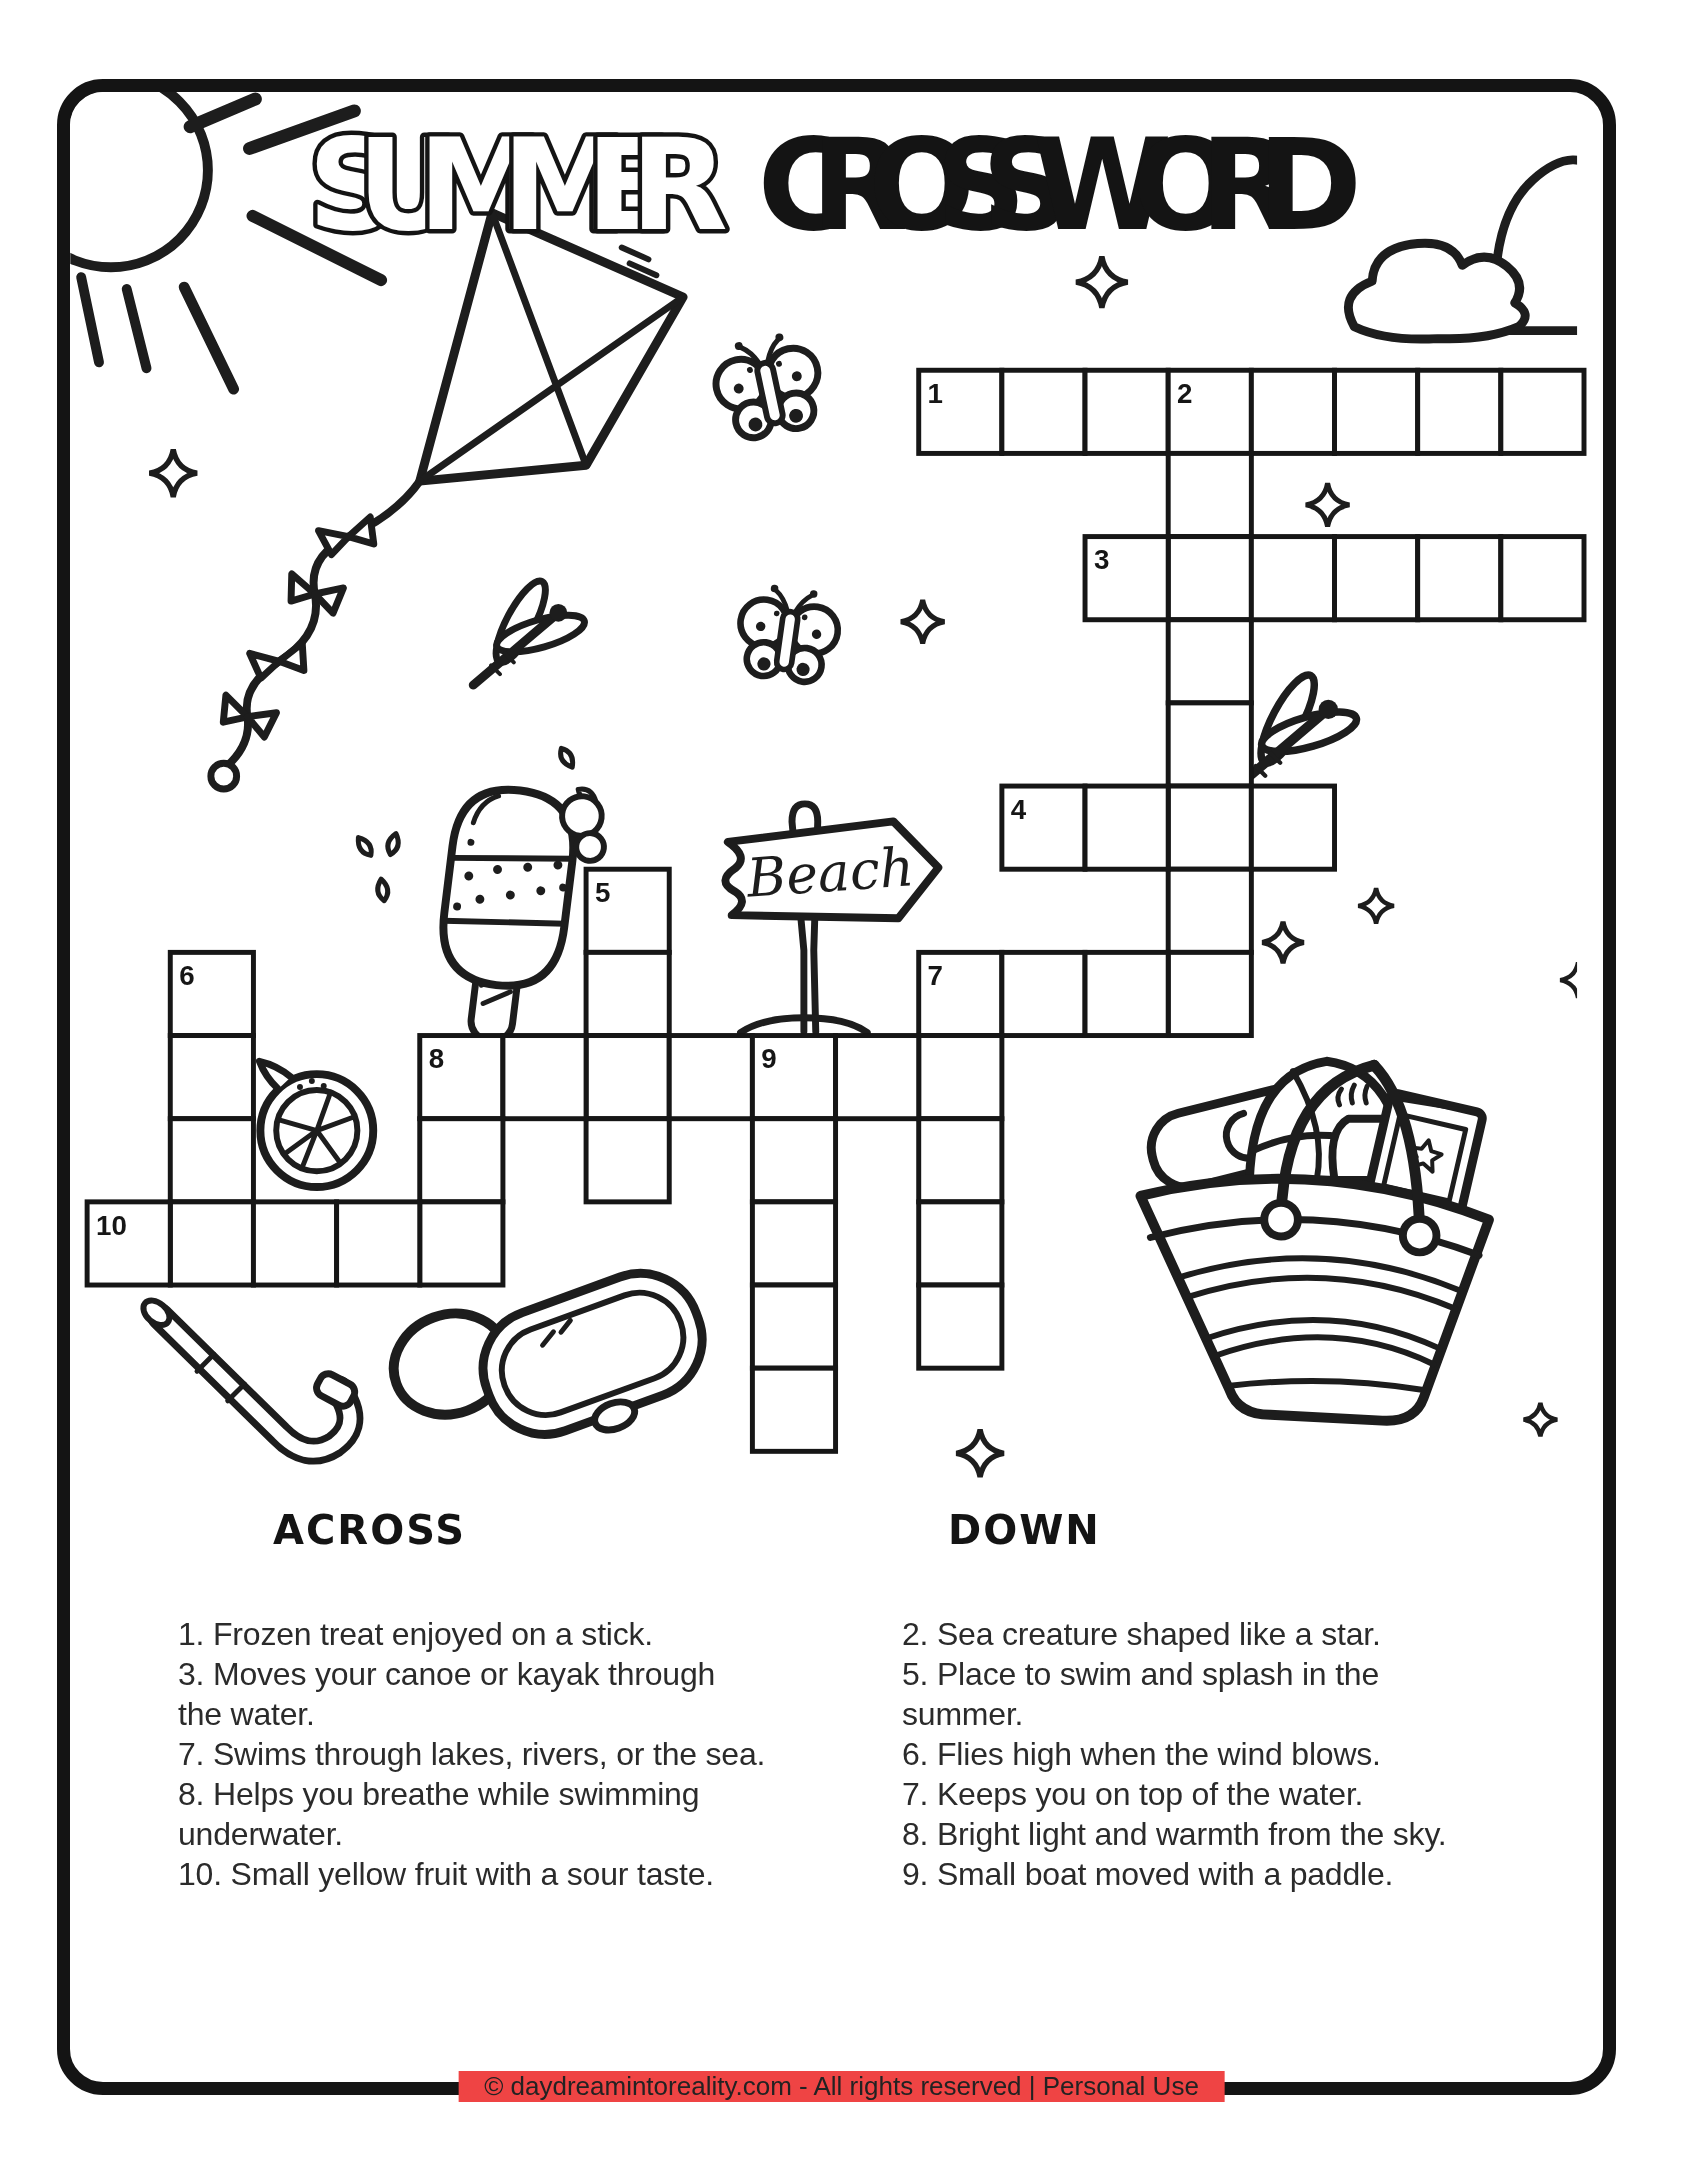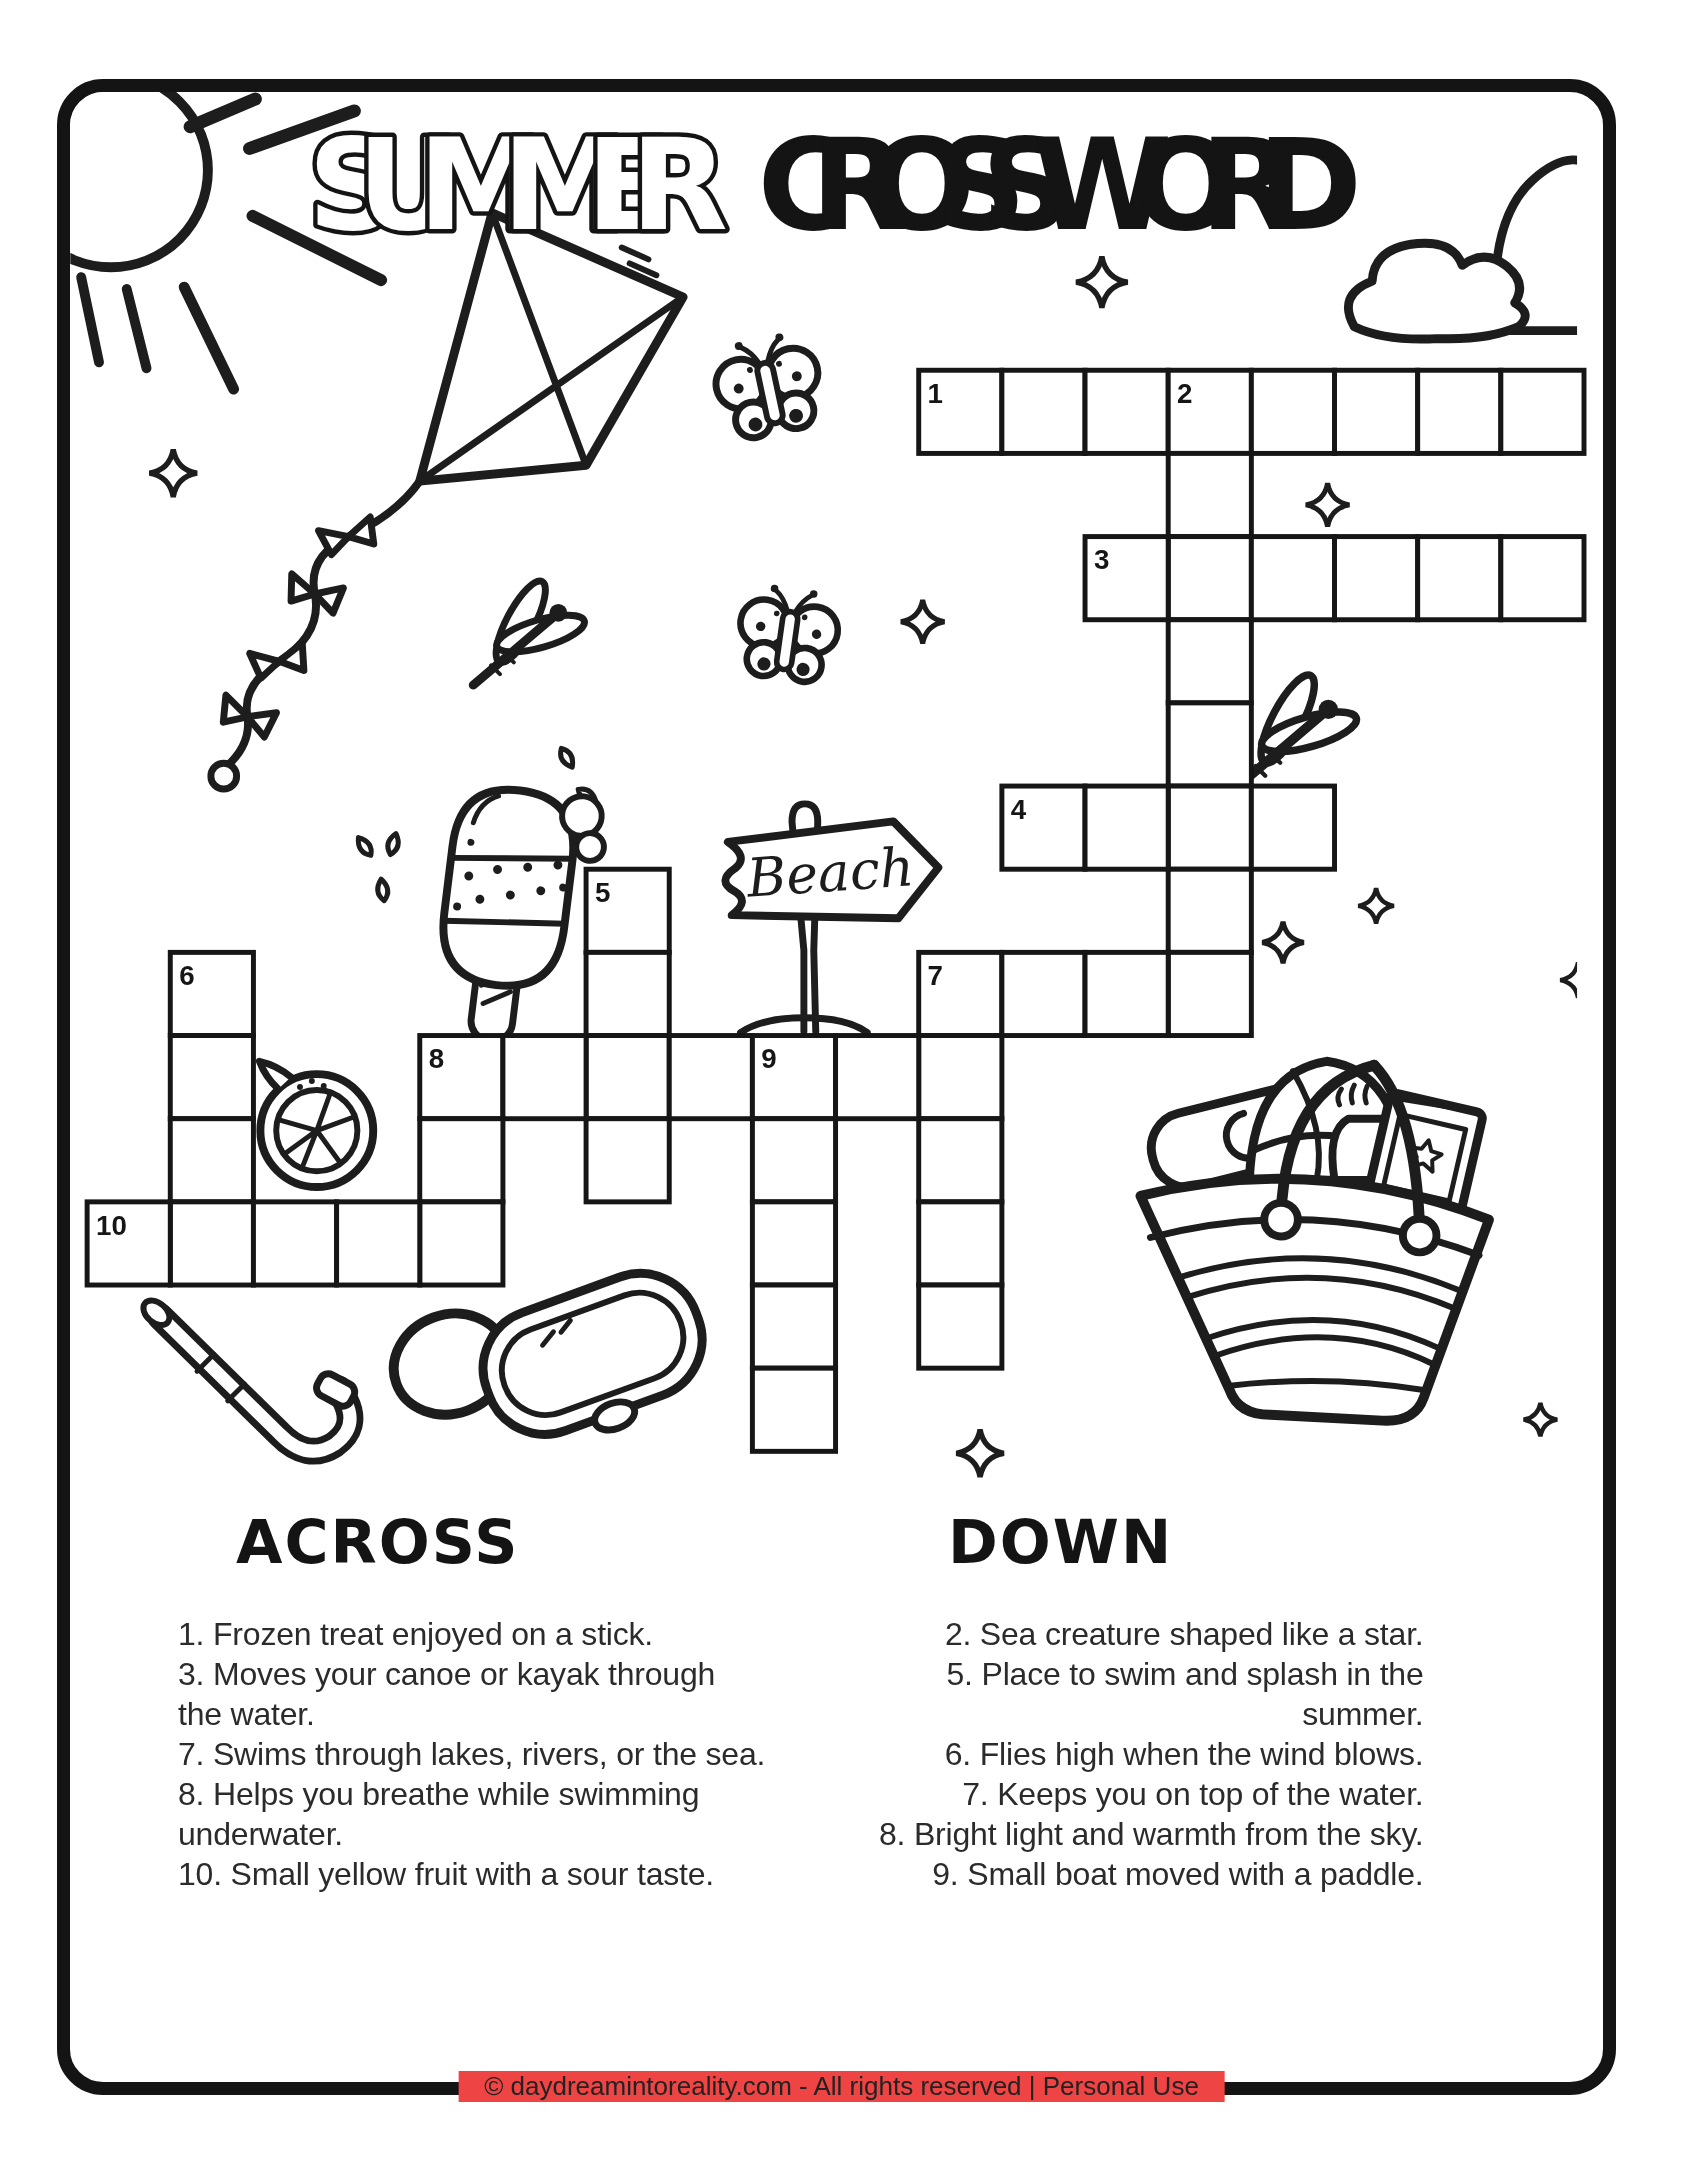--- a/index.html
+++ b/index.html
@@ -4,27 +4,27 @@
 <style>
   html,body{margin:0;padding:0;background:#e8e8e8;}
   .page{position:relative;width:1683px;height:2178px;background:#ffffff;
         font-family:"Liberation Sans",sans-serif;overflow:hidden;}
   .page-border{position:absolute;left:57px;top:79px;width:1533px;height:1990px;
         border:13px solid #141414;border-radius:46px;z-index:1;}
   .deco-svg{position:absolute;left:0;top:0;z-index:2;}
   .grid-svg{position:absolute;left:0;top:0;z-index:3;}
   .title-svg{position:absolute;left:297px;top:103px;z-index:4;}
   .clue-heading{position:absolute;z-index:4;font-family:"DejaVu Sans",sans-serif;
-        font-weight:800;font-size:60px;letter-spacing:2px;color:#141414;}
+        font-weight:800;font-size:40px;letter-spacing:2px;color:#141414;}
   .heading-across{left:236px;top:1507px;width:267px;text-align:center;}
   .heading-down{left:948px;top:1507px;width:267px;}
   .clue-list{position:absolute;z-index:4;font-size:32px;line-height:40px;
         color:#2b2b2b;letter-spacing:-0.2px;}
   .clues-across{left:178px;top:1614px;}
-  .clues-down{left:879px;top:1614px;text-align:right;}
+  .clues-down{left:902px;top:1614px;}
   .clue div{white-space:nowrap;}
   .footer{position:absolute;left:50%;transform:translateX(-50%);top:2071px;z-index:5;
         background:#ef4444;padding:0 26px;font-size:26px;color:#222;white-space:nowrap;}
 </style>
 </head>
 <body>
 
 <div class="page">
 
   <div class="page-border"></div>

